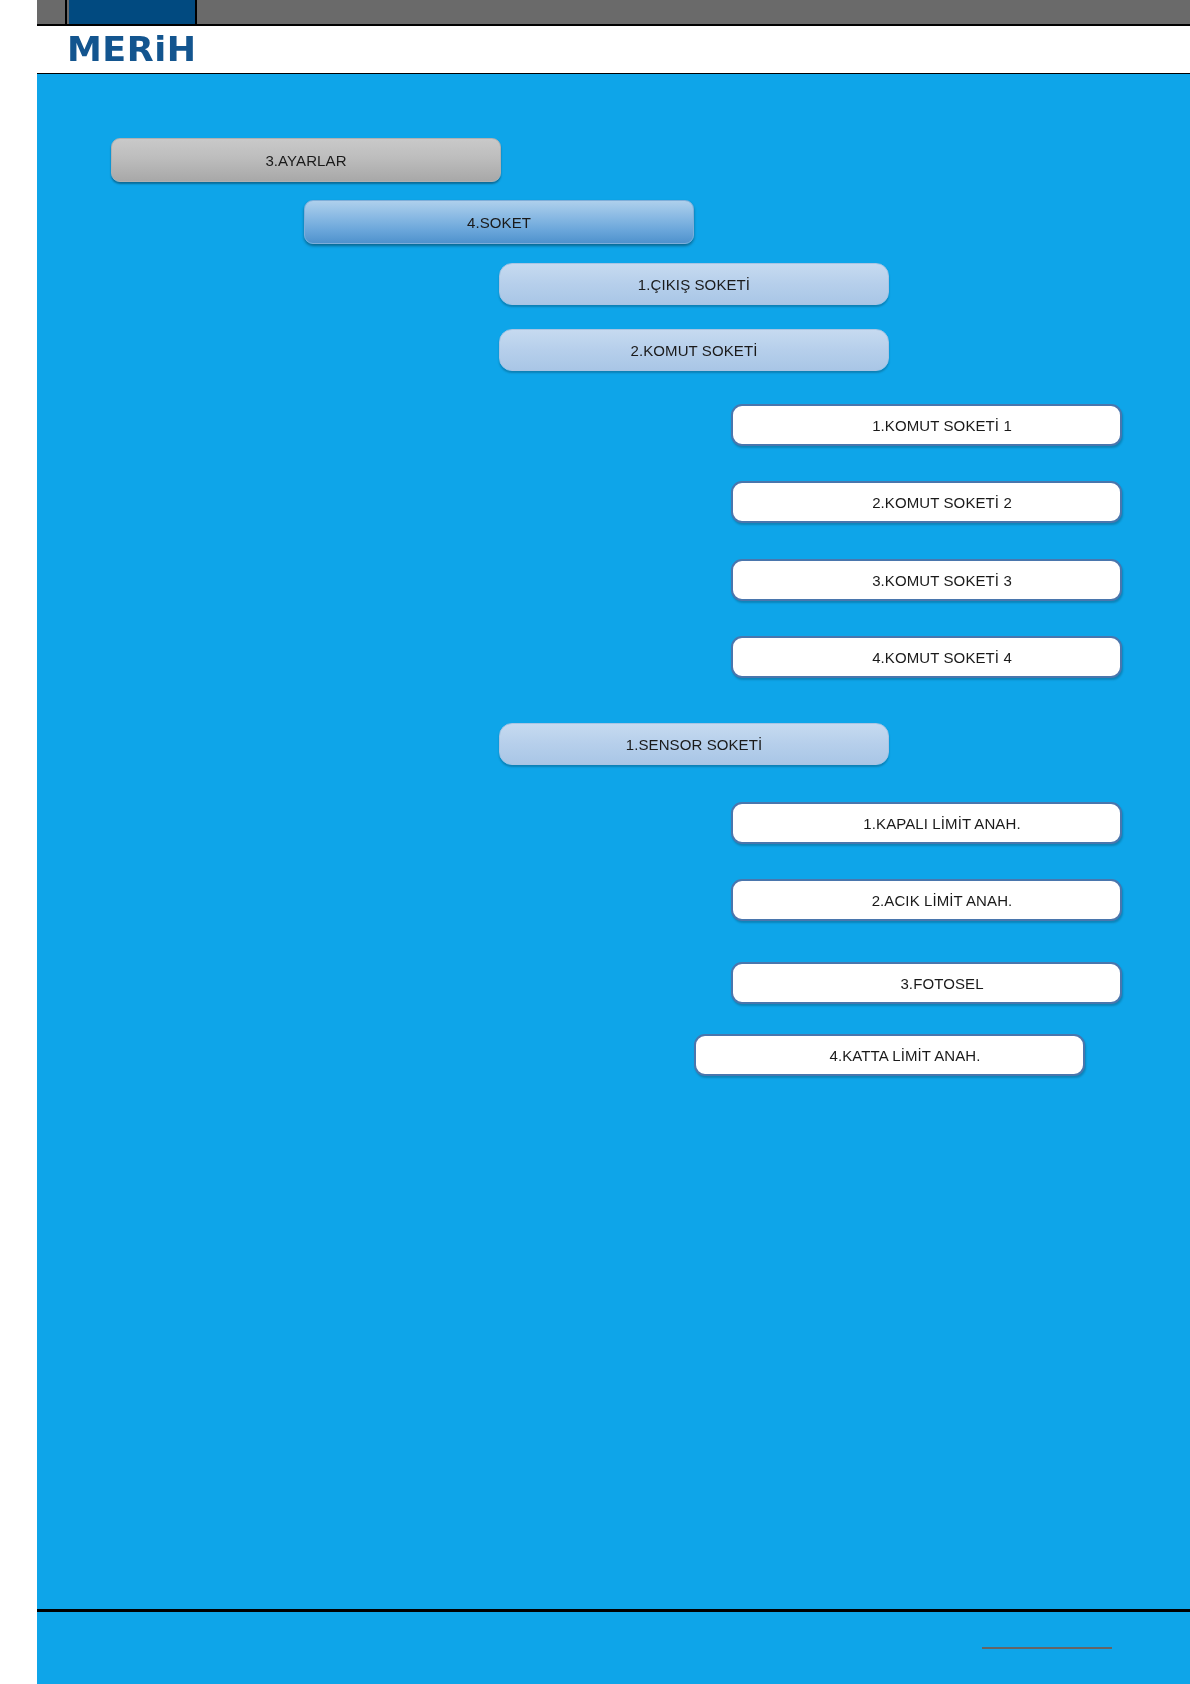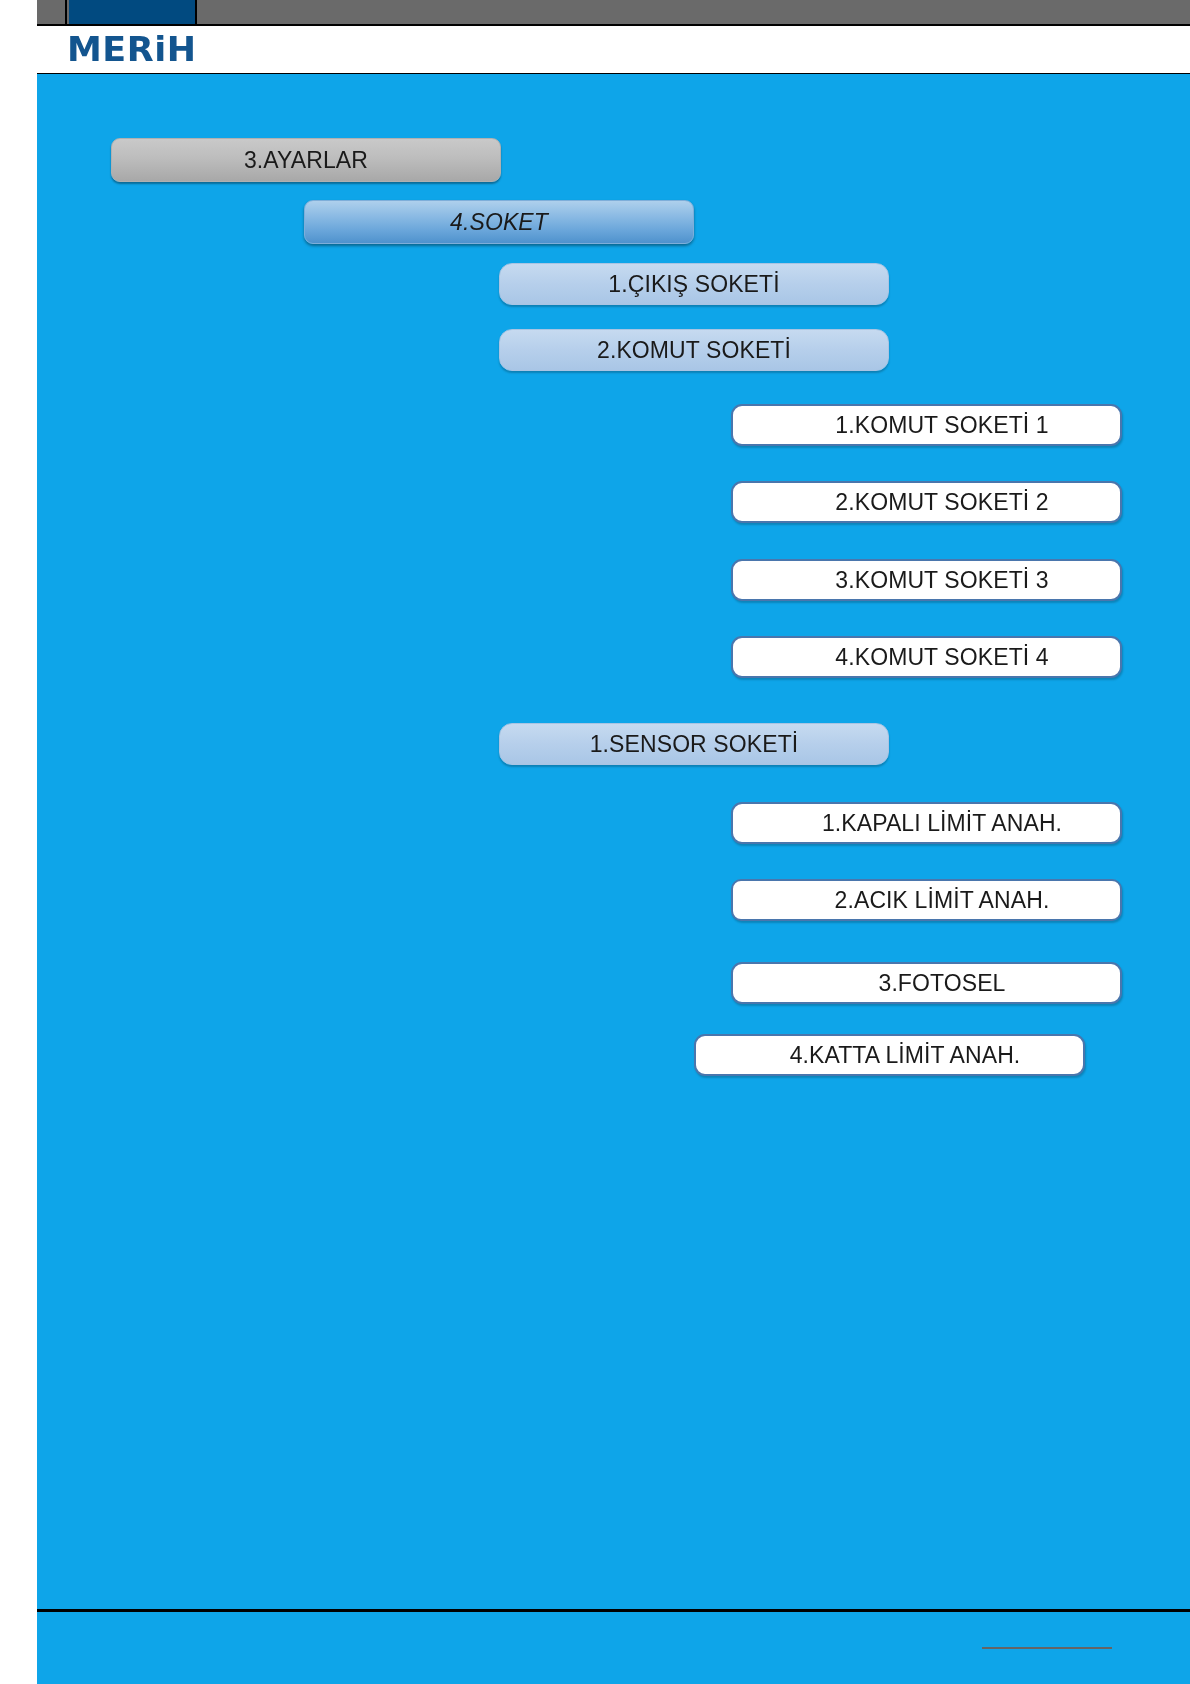--- a/index.html
+++ b/index.html
@@ -86,41 +86,40 @@
   }
 
   
   .btn {
     position: absolute;
     box-sizing: border-box;
     display: flex;
     align-items: center;
     justify-content: center;
     font-family: "Liberation Sans", sans-serif;
-    font-size: 23px;
+    font-size: 15px;
     color: #1a1a1a;
     white-space: nowrap;
     letter-spacing: 0.1px;
   }
 
   
   .btn-grey {
     border-radius: 9px;
     background: linear-gradient(to bottom, #c9c9c9 0%, #bdbdbd 45%, #a8a8a8 100%);
     border: 1px solid #b0b0b0;
     box-shadow: 0 2px 2px rgba(0,0,0,0.35);
   }
 
   
   .btn-blue-strong {
     border-radius: 9px;
     background: linear-gradient(to bottom, #aed0ec 0%, #8cbbe4 35%, #6aa6da 70%, #4f92cd 100%);
     border: 1px solid #7eaed9;
     box-shadow: 0 2px 3px rgba(0,0,0,0.38);
-    font-style: italic;
   }
 
   
   .btn-blue-soft {
     border-radius: 13px;
     background: linear-gradient(to bottom, #c6daf0 0%, #b6cfeb 50%, #a9c6e6 100%);
     border: 1px solid #a9c4e3;
     box-shadow: 0 2px 2px rgba(0,0,0,0.22);
   }
 
@@ -196,21 +195,21 @@
     <div class="btn btn-white" id="ks-2" style="left: 694px; top: 485px; width: 391px; height: 42px;">
       <span>3.KOMUT SOKETİ 3</span>
     </div>
     <div class="btn btn-white" id="ks-3" style="left: 694px; top: 562px; width: 391px; height: 42px;">
       <span>4.KOMUT SOKETİ 4</span>
     </div>
 
     <div class="btn btn-white" id="ss-0" style="left: 694px; top: 728px; width: 391px; height: 42px;">
       <span>1.KAPALI LİMİT ANAH.</span>
     </div>
-    <div class="btn btn-white" id="ss-1" style="left: 694px; top: 805px; width: 391px; height: 42px; border-radius: 10px;">
+    <div class="btn btn-white" id="ss-1" style="left: 694px; top: 805px; width: 391px; height: 42px;">
       <span>2.ACIK LİMİT ANAH.</span>
     </div>
     <div class="btn btn-white" id="ss-2" style="left: 694px; top: 888px; width: 391px; height: 42px; text-align: center;">
       <span>3.FOTOSEL</span>
     </div>
     <div class="btn btn-white" id="ss-3" style="left: 657px; top: 960px; width: 391px; height: 42px;">
       <span>4.KATTA LİMİT ANAH.</span>
     </div>
 
   </div>

